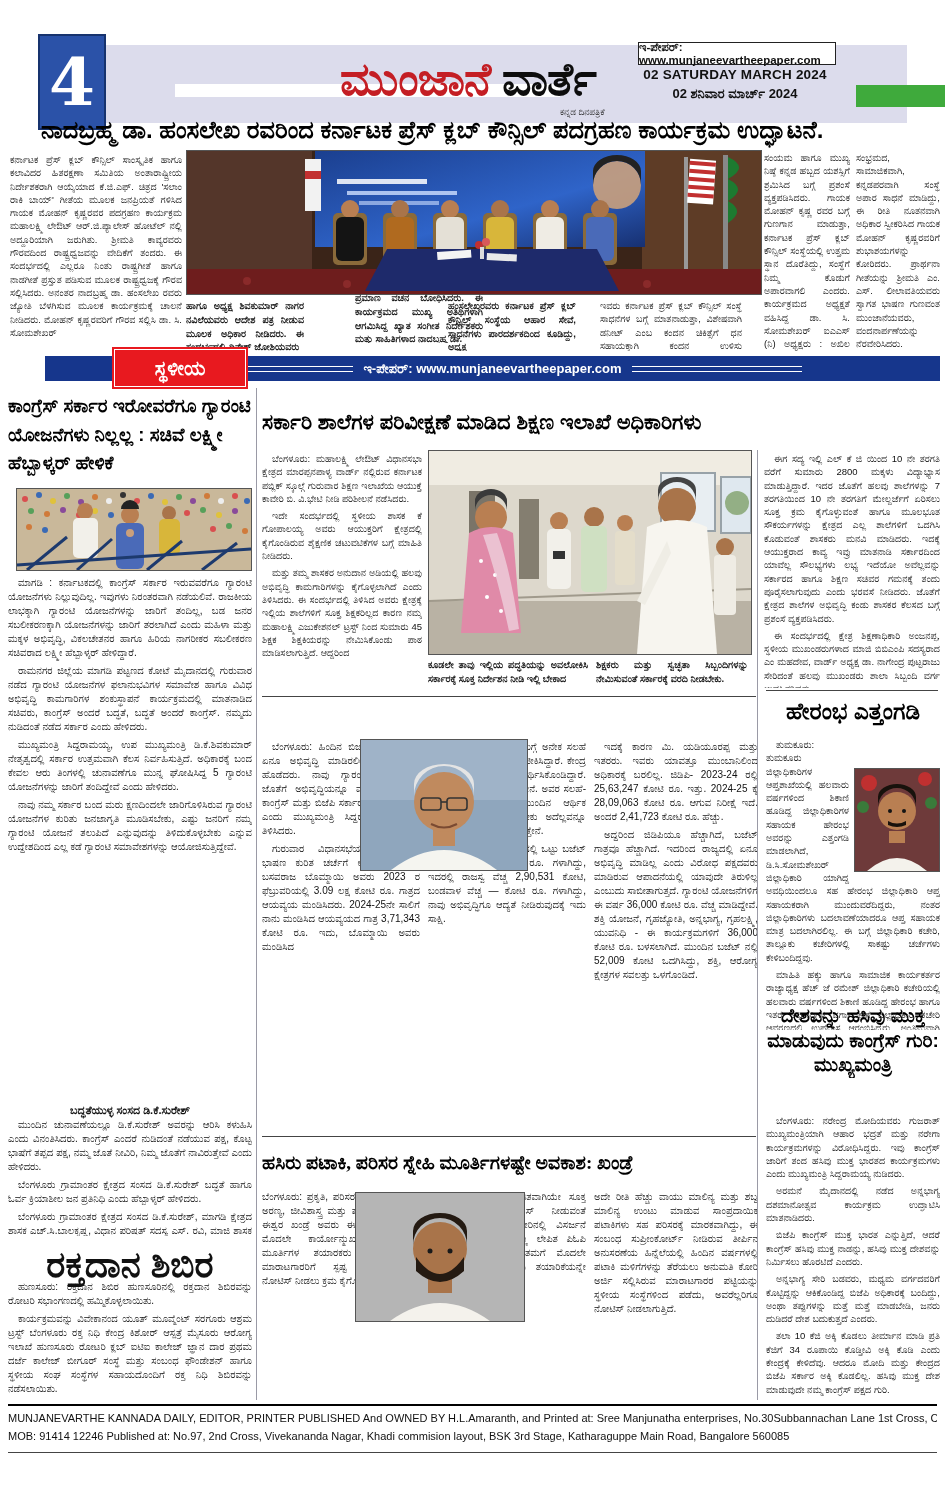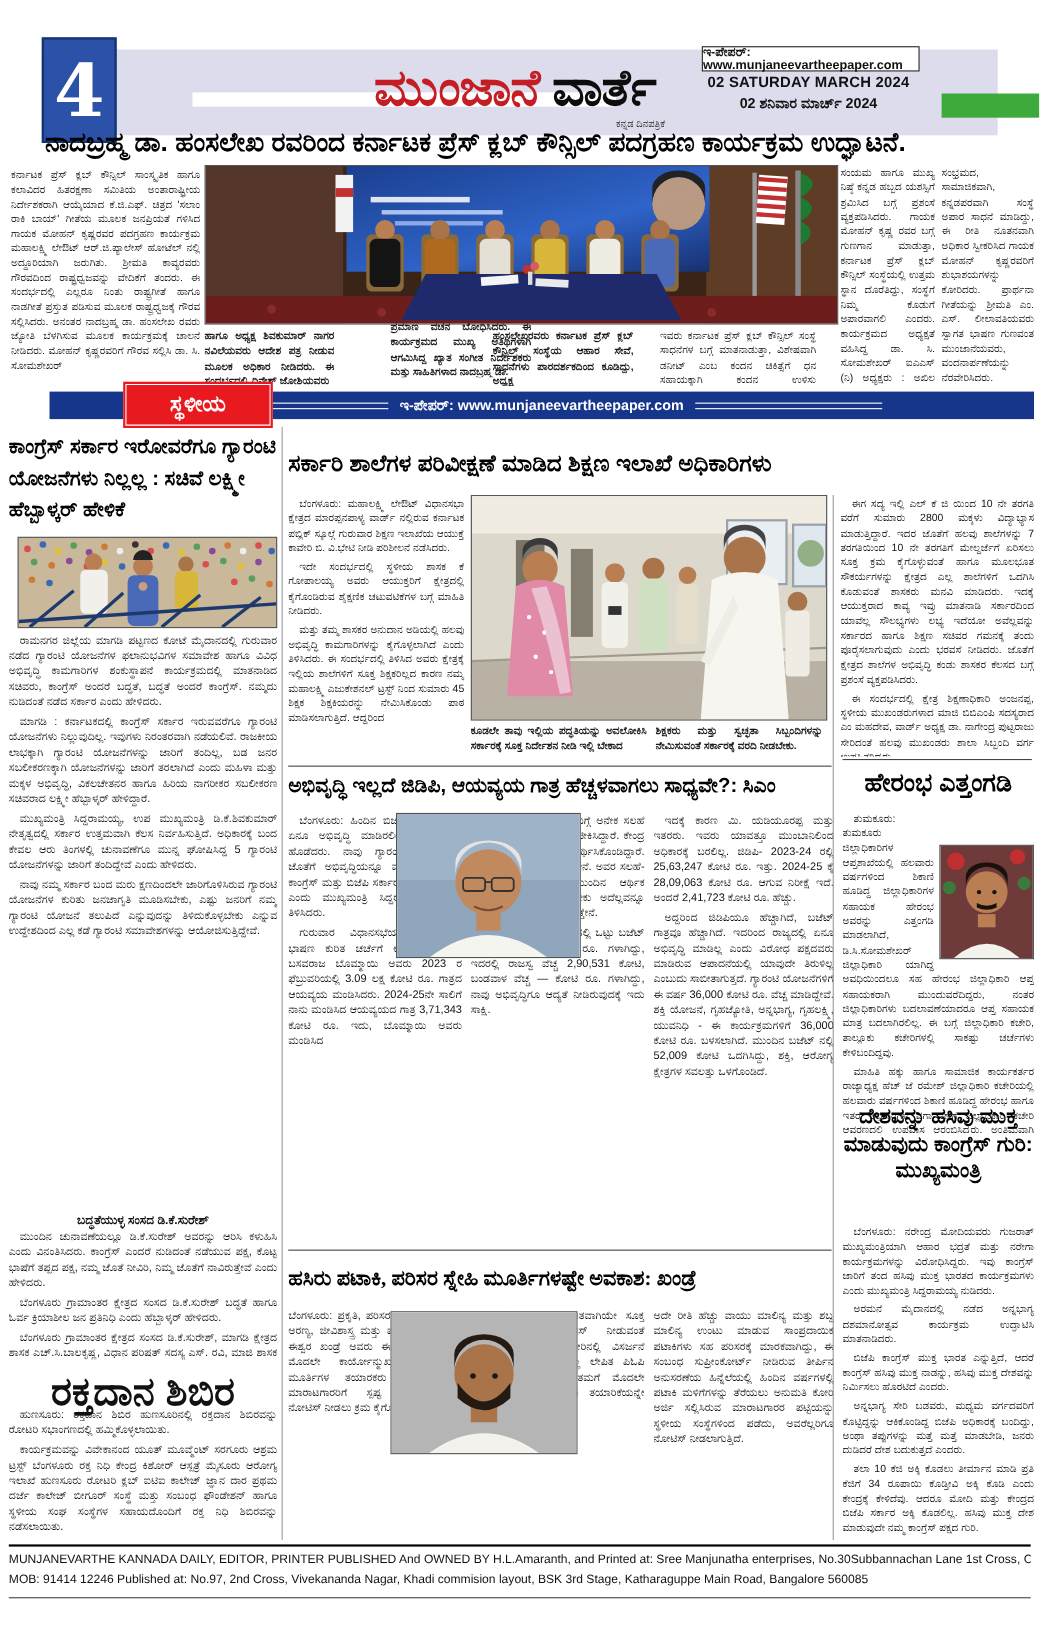--- a/index.html
+++ b/index.html
@@ -211,22 +211,22 @@
         <line x1="0" y1="76" x2="234" y2="60"></line>
           <line x1="10" y1="81" x2="50" y2="48"></line>
           <line x1="60" y1="81" x2="95" y2="50"></line>
         <line x1="130" y1="81" x2="165" y2="52"></line>
           <line x1="185" y1="81" x2="220" y2="54"></line>
       </g>
     </svg>
   </div>
 
   <div class="abs bt" style="left:8px;top:576px;width:244px;height:520px;font-size:10px;">
+    <p>ಮಾಗಡಿ : ಕರ್ನಾಟಕದಲ್ಲಿ ಕಾಂಗ್ರೆಸ್ ಸರ್ಕಾರ ಇರುವವರೆಗೂ ಗ್ಯಾರಂಟಿ ಯೋಜನೆಗಳು ನಿಲ್ಲುವುದಿಲ್ಲ. ಇವುಗಳು ನಿರಂತರವಾಗಿ ನಡೆಯಲಿವೆ. ರಾಜಕೀಯ ಲಾಭಕ್ಕಾಗಿ ಗ್ಯಾರಂಟಿ ಯೋಜನೆಗಳನ್ನು ಜಾರಿಗೆ ತಂದಿಲ್ಲ, ಬಡ ಜನರ ಸಬಲೀಕರಣಕ್ಕಾಗಿ ಯೋಜನೆಗಳನ್ನು ಜಾರಿಗೆ ತರಲಾಗಿದೆ ಎಂದು ಮಹಿಳಾ ಮತ್ತು ಮಕ್ಕಳ ಅಭಿವೃದ್ಧಿ, ವಿಕಲಚೇತನರ ಹಾಗೂ ಹಿರಿಯ ನಾಗರೀಕರ ಸಬಲೀಕರಣ ಸಚಿವರಾದ ಲಕ್ಷ್ಮೀ ಹೆಬ್ಬಾಳ್ಕರ್ ಹೇಳಿದ್ದಾರೆ.</p>
     <p>ರಾಮನಗರ ಜಿಲ್ಲೆಯ ಮಾಗಡಿ ಪಟ್ಟಣದ ಕೋಟೆ ಮೈದಾನದಲ್ಲಿ ಗುರುವಾರ ನಡೆದ ಗ್ಯಾರಂಟಿ ಯೋಜನೆಗಳ ಫಲಾನುಭವಿಗಳ ಸಮಾವೇಶ ಹಾಗೂ ವಿವಿಧ ಅಭಿವೃದ್ಧಿ ಕಾಮಗಾರಿಗಳ ಶಂಕುಸ್ಥಾಪನೆ ಕಾರ್ಯಕ್ರಮದಲ್ಲಿ ಮಾತನಾಡಿದ ಸಚಿವರು, ಕಾಂಗ್ರೆಸ್ ಅಂದರೆ ಬದ್ಧತೆ, ಬದ್ಧತೆ ಅಂದರೆ ಕಾಂಗ್ರೆಸ್. ನಮ್ಮದು ನುಡಿದಂತೆ ನಡೆದ ಸರ್ಕಾರ ಎಂದು ಹೇಳಿದರು.</p>
-    <p>ಮಾಗಡಿ : ಕರ್ನಾಟಕದಲ್ಲಿ ಕಾಂಗ್ರೆಸ್ ಸರ್ಕಾರ ಇರುವವರೆಗೂ ಗ್ಯಾರಂಟಿ ಯೋಜನೆಗಳು ನಿಲ್ಲುವುದಿಲ್ಲ. ಇವುಗಳು ನಿರಂತರವಾಗಿ ನಡೆಯಲಿವೆ. ರಾಜಕೀಯ ಲಾಭಕ್ಕಾಗಿ ಗ್ಯಾರಂಟಿ ಯೋಜನೆಗಳನ್ನು ಜಾರಿಗೆ ತಂದಿಲ್ಲ, ಬಡ ಜನರ ಸಬಲೀಕರಣಕ್ಕಾಗಿ ಯೋಜನೆಗಳನ್ನು ಜಾರಿಗೆ ತರಲಾಗಿದೆ ಎಂದು ಮಹಿಳಾ ಮತ್ತು ಮಕ್ಕಳ ಅಭಿವೃದ್ಧಿ, ವಿಕಲಚೇತನರ ಹಾಗೂ ಹಿರಿಯ ನಾಗರೀಕರ ಸಬಲೀಕರಣ ಸಚಿವರಾದ ಲಕ್ಷ್ಮೀ ಹೆಬ್ಬಾಳ್ಕರ್ ಹೇಳಿದ್ದಾರೆ.</p>
     <p>ಮುಖ್ಯಮಂತ್ರಿ ಸಿದ್ದರಾಮಯ್ಯ, ಉಪ ಮುಖ್ಯಮಂತ್ರಿ ಡಿ.ಕೆ.ಶಿವಕುಮಾರ್ ನೇತೃತ್ವದಲ್ಲಿ ಸರ್ಕಾರ ಉತ್ತಮವಾಗಿ ಕೆಲಸ ನಿರ್ವಹಿಸುತ್ತಿದೆ. ಅಧಿಕಾರಕ್ಕೆ ಬಂದ ಕೇವಲ ಆರು ತಿಂಗಳಲ್ಲಿ ಚುನಾವಣೆಗೂ ಮುನ್ನ ಘೋಷಿಸಿದ್ದ 5 ಗ್ಯಾರಂಟಿ ಯೋಜನೆಗಳನ್ನು ಜಾರಿಗೆ ತಂದಿದ್ದೇವೆ ಎಂದು ಹೇಳಿದರು.</p>
     <p>ನಾವು ನಮ್ಮ ಸರ್ಕಾರ ಬಂದ ಮರು ಕ್ಷಣದಿಂದಲೇ ಜಾರಿಗೊಳಿಸಿರುವ ಗ್ಯಾರಂಟಿ ಯೋಜನೆಗಳ ಕುರಿತು ಜನಜಾಗೃತಿ ಮೂಡಿಸಬೇಕು, ಎಷ್ಟು ಜನರಿಗೆ ನಮ್ಮ ಗ್ಯಾರಂಟಿ ಯೋಜನೆ ತಲುಪಿದೆ ಎನ್ನುವುದನ್ನು ತಿಳಿದುಕೊಳ್ಳಬೇಕು ಎನ್ನುವ ಉದ್ದೇಶದಿಂದ ಎಲ್ಲ ಕಡೆ ಗ್ಯಾರಂಟಿ ಸಮಾವೇಶಗಳನ್ನು ಆಯೋಜಿಸುತ್ತಿದ್ದೇವೆ.</p>
   </div>
 
   <div class="abs subhead" style="left:8px;top:1100px;width:244px;">ಬದ್ಧತೆಯುಳ್ಳ ಸಂಸದ ಡಿ.ಕೆ.ಸುರೇಶ್</div>
   <div class="abs bt" style="left:8px;top:1118px;width:244px;height:118px;font-size:10px;">
     <p>ಮುಂದಿನ ಚುನಾವಣೆಯಲ್ಲೂ ಡಿ.ಕೆ.ಸುರೇಶ್ ಅವರನ್ನು ಆರಿಸಿ ಕಳುಹಿಸಿ ಎಂದು ವಿನಂತಿಸಿದರು. ಕಾಂಗ್ರೆಸ್ ಎಂದರೆ ನುಡಿದಂತೆ ನಡೆಯುವ ಪಕ್ಷ, ಕೊಟ್ಟ ಭಾಷೆಗೆ ತಪ್ಪದ ಪಕ್ಷ, ನಮ್ಮ ಜೊತೆ ನೀವಿರಿ, ನಿಮ್ಮ ಜೊತೆಗೆ ನಾವಿರುತ್ತೇವೆ ಎಂದು ಹೇಳಿದರು.</p>
     <p>ಬೆಂಗಳೂರು ಗ್ರಾಮಾಂತರ ಕ್ಷೇತ್ರದ ಸಂಸದ ಡಿ.ಕೆ.ಸುರೇಶ್ ಬದ್ಧತೆ ಹಾಗೂ ಓರ್ವ ಕ್ರಿಯಾಶೀಲ ಜನ ಪ್ರತಿನಿಧಿ ಎಂದು ಹೆಬ್ಬಾಳ್ಕರ್ ಹೇಳಿದರು.</p>
     <p>ಬೆಂಗಳೂರು ಗ್ರಾಮಾಂತರ ಕ್ಷೇತ್ರದ ಸಂಸದ ಡಿ.ಕೆ.ಸುರೇಶ್, ಮಾಗಡಿ ಕ್ಷೇತ್ರದ ಶಾಸಕ ಎಚ್.ಸಿ.ಬಾಲಕೃಷ್ಣ, ವಿಧಾನ ಪರಿಷತ್ ಸದಸ್ಯ ಎಸ್. ರವಿ, ಮಾಜಿ ಶಾಸಕ ರಾಮು, ಕೆಪಿಸಿಸಿ ವಕ್ತಾರ ನಿಕೇತ್ ರಾಜ್ ಮೌರ್ಯ, ವಿವಿಧ ಇಲಾಖೆಯ ಅಧಿಕಾರಿಗಳು, ಅಪಾರ ಸಂಖ್ಯೆಯ ಮಹಿಳೆಯರು ಸಮಾವೇಶಕ್ಕೆ ಸಾಕ್ಷಿಯಾದರು.</p>
   </div>
@@ -289,21 +289,20 @@
 
   <div class="abs bt" style="left:764px;top:452px;width:176px;height:236px;">
     <p>ಈಗ ಸದ್ಯ ಇಲ್ಲಿ ಎಲ್ ಕೆ ಜಿ ಯಿಂದ 10 ನೇ ತರಗತಿ ವರೆಗೆ ಸುಮಾರು 2800 ಮಕ್ಕಳು ವಿದ್ಯಾಭ್ಯಾಸ ಮಾಡುತ್ತಿದ್ದಾರೆ. ಇದರ ಜೊತೆಗೆ ಹಲವು ಶಾಲೆಗಳನ್ನು 7 ತರಗತಿಯಿಂದ 10 ನೇ ತರಗತಿಗೆ ಮೇಲ್ದರ್ಜೆಗೆ ಏರಿಸಲು ಸೂಕ್ತ ಕ್ರಮ ಕೈಗೊಳ್ಳುವಂತೆ ಹಾಗೂ ಮೂಲಭೂತ ಸೌಕರ್ಯಗಳನ್ನು ಕ್ಷೇತ್ರದ ಎಲ್ಲ ಶಾಲೆಗಳಿಗೆ ಒದಗಿಸಿ ಕೊಡುವಂತೆ ಶಾಸಕರು ಮನವಿ ಮಾಡಿದರು. ಇದಕ್ಕೆ ಆಯುಕ್ತರಾದ ಕಾವ್ಯ ಇವ್ರು ಮಾತನಾಡಿ ಸರ್ಕಾರದಿಂದ ಯಾವೆಲ್ಲ ಸೌಲಭ್ಯಗಳು ಲಭ್ಯ ಇದೆಯೋ ಅವೆಲ್ಲವನ್ನು ಸರ್ಕಾರದ ಹಾಗೂ ಶಿಕ್ಷಣ ಸಚಿವರ ಗಮನಕ್ಕೆ ತಂದು ಪೂರೈಸಲಾಗುವುದು ಎಂದು ಭರವಸೆ ನೀಡಿದರು. ಜೊತೆಗೆ ಕ್ಷೇತ್ರದ ಶಾಲೆಗಳ ಅಭಿವೃದ್ಧಿ ಕಂಡು ಶಾಸಕರ ಕೆಲಸದ ಬಗ್ಗೆ ಪ್ರಶಂಸೆ ವ್ಯಕ್ತಪಡಿಸಿದರು.</p>
     <p>ಈ ಸಂದರ್ಭದಲ್ಲಿ ಕ್ಷೇತ್ರ ಶಿಕ್ಷಣಾಧಿಕಾರಿ ಅಂಜನಪ್ಪ, ಸ್ಥಳೀಯ ಮುಖಂಡರುಗಳಾದ ಮಾಜಿ ಬಿಬಿಎಂಪಿ ಸದಸ್ಯರಾದ ಎಂ ಮಹದೇವ, ವಾರ್ಡ್ ಅಧ್ಯಕ್ಷ ಡಾ. ನಾಗೇಂದ್ರ ಪುಟ್ಟರಾಜು ಸೇರಿದಂತೆ ಹಲವು ಮುಖಂಡರು ಶಾಲಾ ಸಿಬ್ಬಂದಿ ವರ್ಗ ಉಪಸ್ಥಿತರಿದ್ದರು.</p>
   </div>
 
   <div class="abs cap" style="left:428px;top:658px;width:160px;height:34px;">ಕೂಡಲೇ ತಾವು ಇಲ್ಲಿಯ ಪದ್ಧತಿಯನ್ನು ಅವಲೋಕಿಸಿ ಸರ್ಕಾರಕ್ಕೆ ಸೂಕ್ತ ನಿರ್ದೇಶನ ನೀಡಿ ಇಲ್ಲಿ ಬೇಕಾದ</div>
   <div class="abs cap" style="left:596px;top:658px;width:152px;height:34px;">ಶಿಕ್ಷಕರು ಮತ್ತು ಸ್ವಚ್ಛತಾ ಸಿಬ್ಬಂದಿಗಳನ್ನು ನೇಮಿಸುವಂತೆ ಸರ್ಕಾರಕ್ಕೆ ವರದಿ ನೀಡಬೇಕು.</div>
 
   <div class="abs hrule" style="left:262px;top:696px;width:494px;"></div>
-  <div class="abs hl hl-cm" style="left:262px;top:703px;width:498px;height:30px;">ಅಭಿವೃದ್ಧಿ ಇಲ್ಲದೆ ಜಿಡಿಪಿ, ಆಯವ್ಯಯ ಗಾತ್ರ ಹೆಚ್ಚಳವಾಗಲು ಸಾಧ್ಯವೇ?: ಸಿಎಂ</div>
 
   <div class="abs bt" style="left:262px;top:740px;width:158px;height:390px;font-size:10px;">
     <p>ಬೆಂಗಳೂರು: ಹಿಂದಿನ ಬಿಜೆಪಿ ಸರ್ಕಾರದವರು ಏನೂ ಅಭಿವೃದ್ಧಿ ಮಾಡಿರಲಿಲ್ಲ ಬರೀ ಲೂಟಿ ಹೊಡೆದರು. ನಾವು ಗ್ಯಾರಂಟಿ ಯೋಜನೆಗಳ ಜೊತೆಗೆ ಅಭಿವೃದ್ಧಿಯನ್ನೂ ಮಾಡಿದ್ದೇವೆ. ಇದು ಕಾಂಗ್ರೆಸ್ ಮತ್ತು ಬಿಜೆಪಿ ಸರ್ಕಾರಕ್ಕೆ ಇರುವ ವ್ಯತ್ಯಾಸ ಎಂದು ಮುಖ್ಯಮಂತ್ರಿ ಸಿದ್ದರಾಮಯ್ಯ ಅವರು ತಿಳಿಸಿದರು.</p>
     <p>ಗುರುವಾರ ವಿಧಾನಸಭೆಯಲ್ಲಿ ಆಯವ್ಯಯ ಭಾಷಣ ಕುರಿತ ಚರ್ಚೆಗೆ ಉತ್ತರ ನೀಡಿದರು. ಬಸವರಾಜ ಬೊಮ್ಮಾಯಿ ಅವರು 2023 ರ ಫೆಬ್ರುವರಿಯಲ್ಲಿ 3.09 ಲಕ್ಷ ಕೋಟಿ ರೂ. ಗಾತ್ರದ ಆಯವ್ಯಯ ಮಂಡಿಸಿದರು. 2024-25ನೇ ಸಾಲಿಗೆ ನಾನು ಮಂಡಿಸಿದ ಆಯವ್ಯಯದ ಗಾತ್ರ 3,71,343 ಕೋಟಿ ರೂ. ಇದು, ಬೊಮ್ಮಾಯಿ ಅವರು ಮಂಡಿಸಿದ</p>
   </div>
   <div class="abs bt" style="left:428px;top:740px;width:158px;height:390px;font-size:10px;">
     <p>ಇಷ್ಟೂ ಸದಸ್ಯರು ಬಜೆಟ್ ಬಗ್ಗೆ ಅನೇಕ ಸಲಹೆ ಸೂಚನೆ ನೀಡಿದ್ದಾರೆ. ಬಜೆಟ್ನ್ನು ಟೀಕಿಸಿದ್ದಾರೆ. ಕೇಂದ್ರ ಸರ್ಕಾರವನ್ನು ಸಮರ್ಥಿಸಿಕೊಂಡಿದ್ದಾರೆ. ಇದೆಲ್ಲವನ್ನೂ ಸ್ವಾಗತ ಮಾಡುತ್ತೇನೆ. ಅವರ ಸಲಹೆ-ಸೂಚನೆಗಳನ್ನು ಸರ್ಕಾರ ಮುಂದಿನ ಆರ್ಥಿಕ ವರ್ಷದಲ್ಲಿ ಏನೇನು ಮಾಡಬೇಕು ಅದೆಲ್ಲವನ್ನೂ ಮಾಡುತ್ತೇವೆಂದು ಹೇಳಬಯಸುತ್ತೇನೆ.</p>
     <p>2024-25ನೇ ಆಯವ್ಯಯದಲ್ಲಿ ಒಟ್ಟು ಬಜೆಟ್ ಗಾತ್ರ 3,71,343 ಕೋಟಿ ರೂ. ಗಳಾಗಿದ್ದು, ಇದರಲ್ಲಿ ರಾಜಸ್ವ ವೆಚ್ಚ 2,90,531 ಕೋಟಿ, ಬಂಡವಾಳ ವೆಚ್ಚ — ಕೋಟಿ ರೂ. ಗಳಾಗಿದ್ದು, ನಾವು ಅಭಿವೃದ್ಧಿಗೂ ಆದ್ಯತೆ ನೀಡಿರುವುದಕ್ಕೆ ಇದು ಸಾಕ್ಷಿ.</p>
   </div>
   <div class="abs bt" style="left:594px;top:740px;width:164px;height:390px;font-size:10px;">

